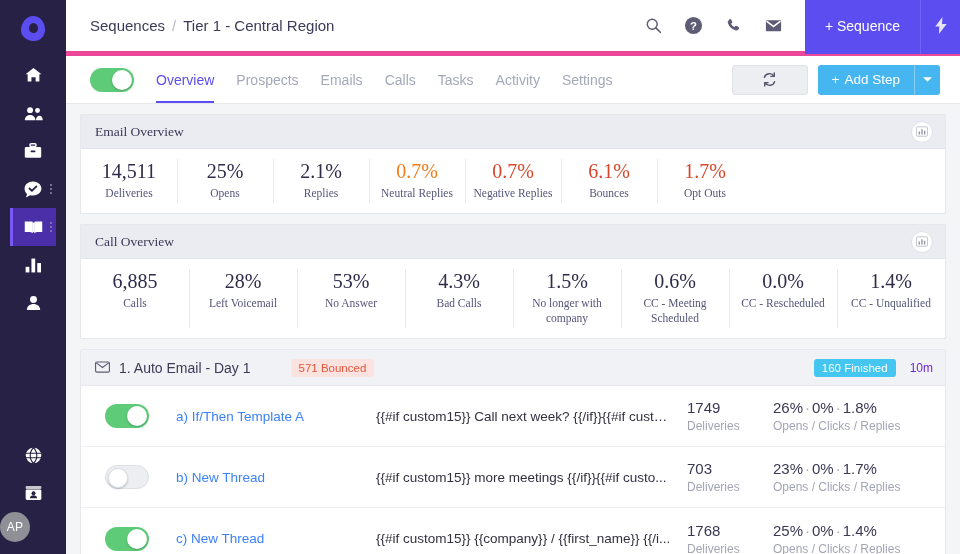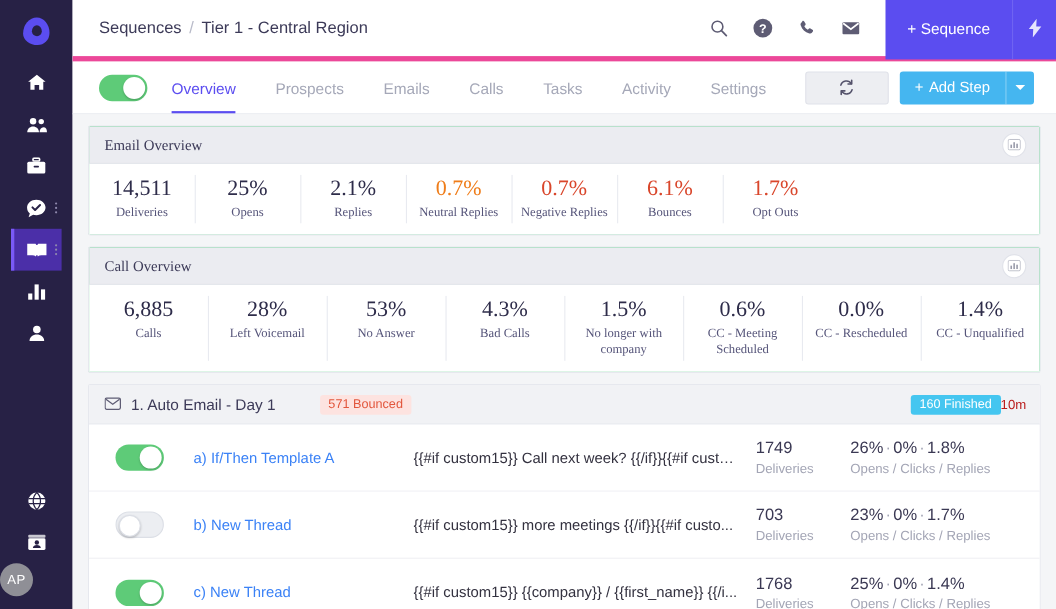--- a/index.html
+++ b/index.html
@@ -85,21 +85,21 @@
   .toggle {
     width: 44px; height: 24px; border-radius: 12px; position:relative;
     flex:none; cursor:pointer; background:#5ecb78;
   }
   .toggle .knob {
     position:absolute; top:2px; width:20px; height:20px; border-radius:50%;
     background:#fff; left: 22px; box-shadow:0 1px 2px rgba(0,0,0,.22);
   }
   .toggle.off { background:#eceef2; border:1px solid #dcdfe6; }
   .toggle.off .knob { left: 2px; background:#fff; border:1px solid #dcdfe6; }
-  .tabs { display:flex; align-items:center; gap:36px; margin-left:22px; height:100%; }
+  .tabs { display:flex; align-items:center; gap:22px; margin-left:22px; height:100%; }
   .tab {
     font-size:14px; color:#a5a8b8; cursor:pointer; height:100%;
     display:flex; align-items:center; position:relative; white-space:nowrap;
   }
   .tab.active { color:#5b4df0; }
   .tab.active::after {
     content:""; position:absolute; left:0; right:0; bottom:0; height:2px; background:#5b4df0;
   }
   .tabbar-spacer { flex:1; }
   .tab-actions { display:flex; align-items:center; gap:10px; padding-right:20px; }
@@ -151,21 +151,21 @@
   .step-head {
     height:36px; background:#f1f2f5; display:flex; align-items:center;
     padding: 0 12px 0 14px; border-bottom:1px solid #e6e8ee; gap: 0;
   }
   .step-title { font-size:14px; color:#3c3a58; display:flex; align-items:center; gap:9px; }
   .badge {
     font-size:11.5px; border-radius:3px; padding: 3px 8px; white-space:nowrap;
   }
   .badge-bounced { background:#fde3e0; color:#e2563c; margin-left: 40px; }
   .badge-finished { background:#45c6f0; color:#fff; }
-  .step-time { font-size:12px; color:#b91c1c; }
+  .step-time { font-size:12px; color:#6d28d9; margin-left:14px; }
 
   .trow {
     display:flex; align-items:center; height:61px; padding: 0 12px 0 14px;
     border-bottom:1px solid #edeef2; background:#fff;
   }
   .trow:last-child { border-bottom:none; }
   .trow .toggle { margin-left: 10px; }
   .trow-name { font-size:13.5px; color:#3b82f6; width: 200px; margin-left: 27px; white-space:nowrap; overflow:hidden; text-overflow:ellipsis; }
   .trow-subject {
     flex:1; min-width:0; font-size:13.5px; color:#33313f;

